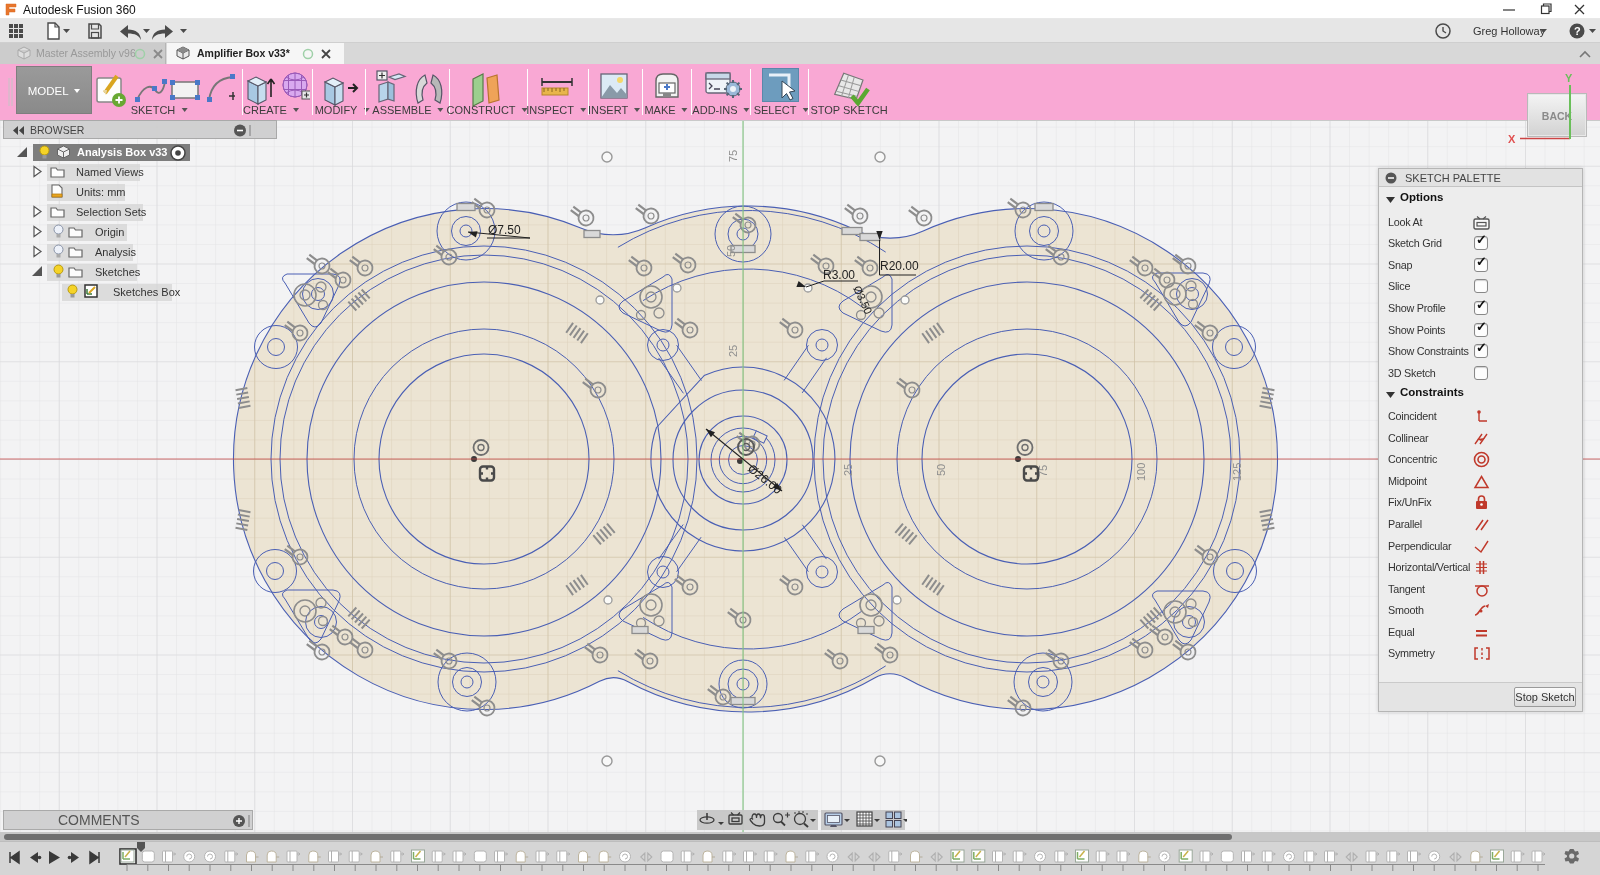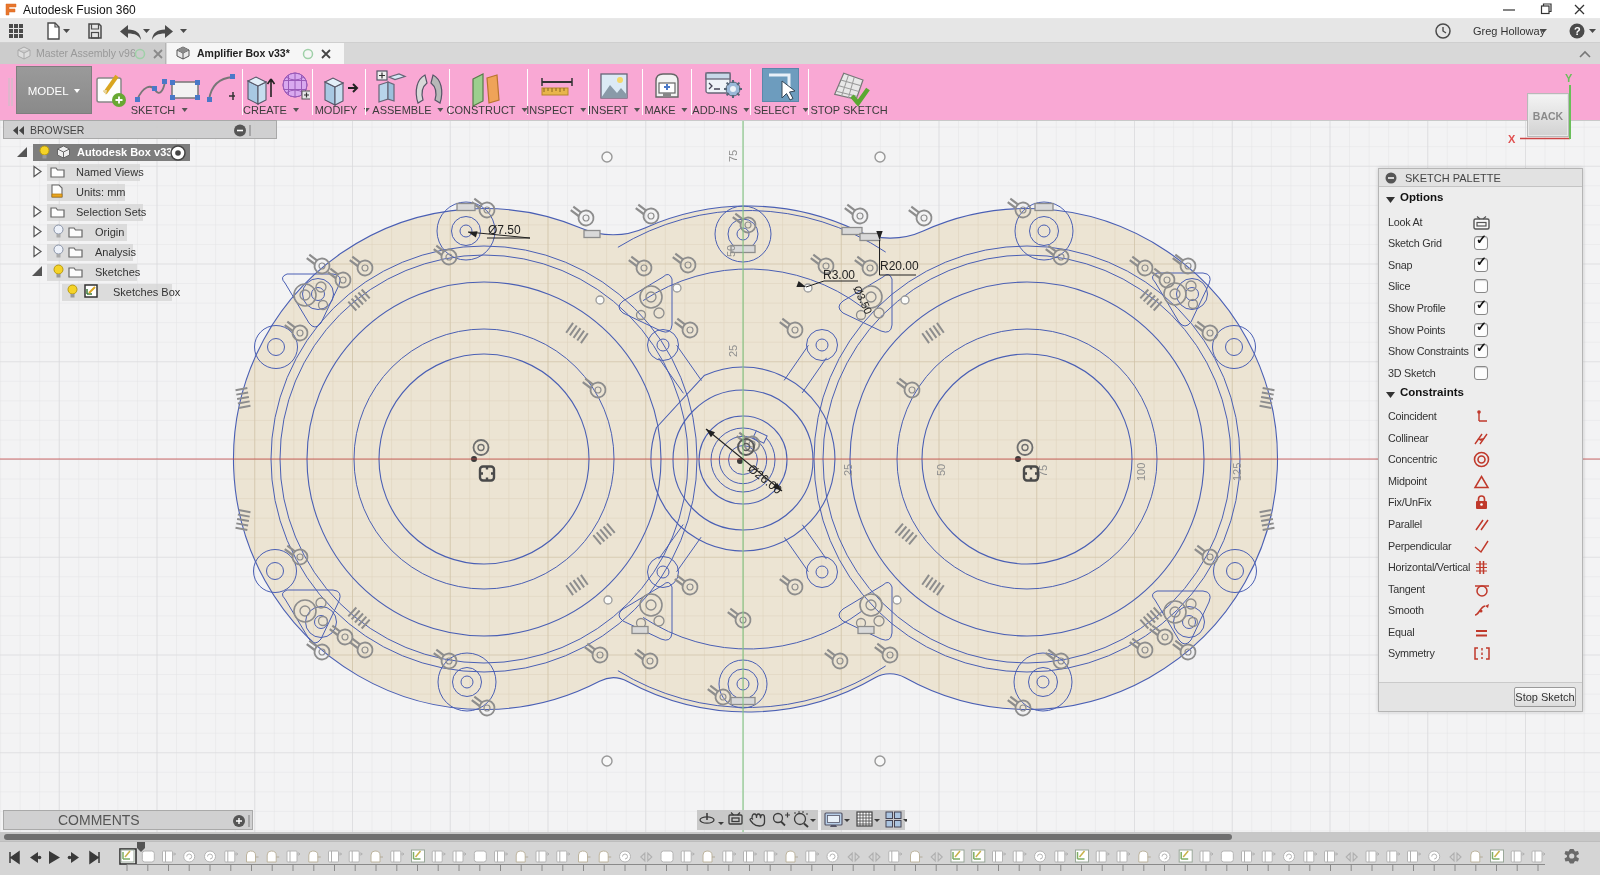--- a/index.html
+++ b/index.html
@@ -30,21 +30,21 @@
 .prow .lab{position:absolute;left:9px;top:3px;}
 .psec{position:absolute;left:0;width:100%;height:21px;font-size:11.5px;color:#111;font-weight:bold;}
 .cbx{position:absolute;left:95px;top:2px;width:14px;height:14px;background:#fdfdfd;border:1.5px solid #888;border-radius:3px;box-shadow:inset 0 1px 1px rgba(0,0,0,.18);}
 .chk{position:absolute;left:97px;top:-2px;font-size:13px;font-weight:bold;color:#111;}
 
 #cbar{left:3px;top:810px;width:250px;height:20px;background:rgba(205,205,205,.92);border:1px solid #a9a9a9;font-size:14px;color:#555;line-height:19px;}
 #sbtrack{left:0;top:832px;width:1600px;height:9px;background:#c7c7c7;}
 #sbthumb{left:4px;top:834px;width:1228px;height:6px;background:#6f6f6f;border-radius:3px;}
 #tline{left:0;top:841px;width:1600px;height:34px;background:#d5d5d5;border-top:1px solid #bdbdbd;}
 
-#vcube{left:1527px;top:93px;width:42px;height:44px;background:linear-gradient(#f4f4f4,#d2d2d2);border:1px solid #b9b9b9;box-shadow:inset 0 0 0 1px #e8e8e8;color:#8a8a8a;font-size:10.5px;font-weight:bold;text-align:center;line-height:44px;}
+#vcube{left:1527px;top:93px;width:60px;height:44px;background:linear-gradient(#f4f4f4,#d2d2d2);border:1px solid #b9b9b9;box-shadow:inset 0 0 0 1px #e8e8e8;color:#8a8a8a;font-size:10.5px;font-weight:bold;text-align:center;line-height:44px;}
 text{font-family:"Liberation Sans",sans-serif;}
 </style></head>
 <body>
 <div id="app">
 
 <svg class="abs" style="left:0;top:0" width="1600" height="875" shape-rendering="geometricPrecision">
 <defs>
 <pattern id="gridminor" width="19.55" height="19.55" patternUnits="userSpaceOnUse" x="743" y="459">
   <rect width="19.55" height="19.55" fill="#f3f3f4"></rect>
   <path d="M 0,0 H 19.55 M 0,0 V 19.55" stroke="#e4e4e6" stroke-width="1" fill="none"></path>
@@ -783,21 +783,21 @@
         <path d="M 11,1 L 11,11 L 1,11 Z" fill="#555"></path>
       </svg>
   <svg class="abs" style="left:38px;top:6px" width="13" height="15">
         <circle cx="6.5" cy="5.5" r="4.5" fill="#f5d327" stroke="#b89a10" stroke-width="1"></circle>
         <rect x="4.5" y="10" width="4" height="3.5" fill="#999"></rect>
       </svg>
   <svg class="abs" style="left:56px;top:6px" width="15" height="14">
         <path d="M 7.5,1 L 13.5,4 L 13.5,10 L 7.5,13 L 1.5,10 L 1.5,4 Z" fill="#eee" stroke="#666" stroke-width="1"></path>
         <path d="M 1.5,4 L 7.5,7 L 13.5,4 M 7.5,7 L 7.5,13" fill="none" stroke="#666" stroke-width="1"></path>
       </svg>
-  <span class="abs" style="left:77px;top:7px;color:#fff;font-weight:bold;">Autodesk Box v33</span>
+  <span class="abs" style="left:77px;top:7px;color:#fff;font-weight:bold;">Analysis Box v33</span>
   <svg class="abs" style="left:170px;top:6px" width="16" height="16">
         <circle cx="8" cy="8" r="7" fill="#fff" stroke="#444" stroke-width="1.5"></circle>
         <circle cx="8" cy="8" r="2.8" fill="#444"></circle>
       </svg>
 
   <div class="brbg" style="left:47px;top:25px;width:93px;"></div>
   <svg class="abs" style="left:32px;top:26px" width="11" height="13">
         <path d="M 2,1.5 L 9,6.5 L 2,11.5 Z" fill="#fdfdfd" stroke="#555" stroke-width="1.2"></path>
       </svg>
   <svg class="abs" style="left:50px;top:26px" width="15" height="13">

